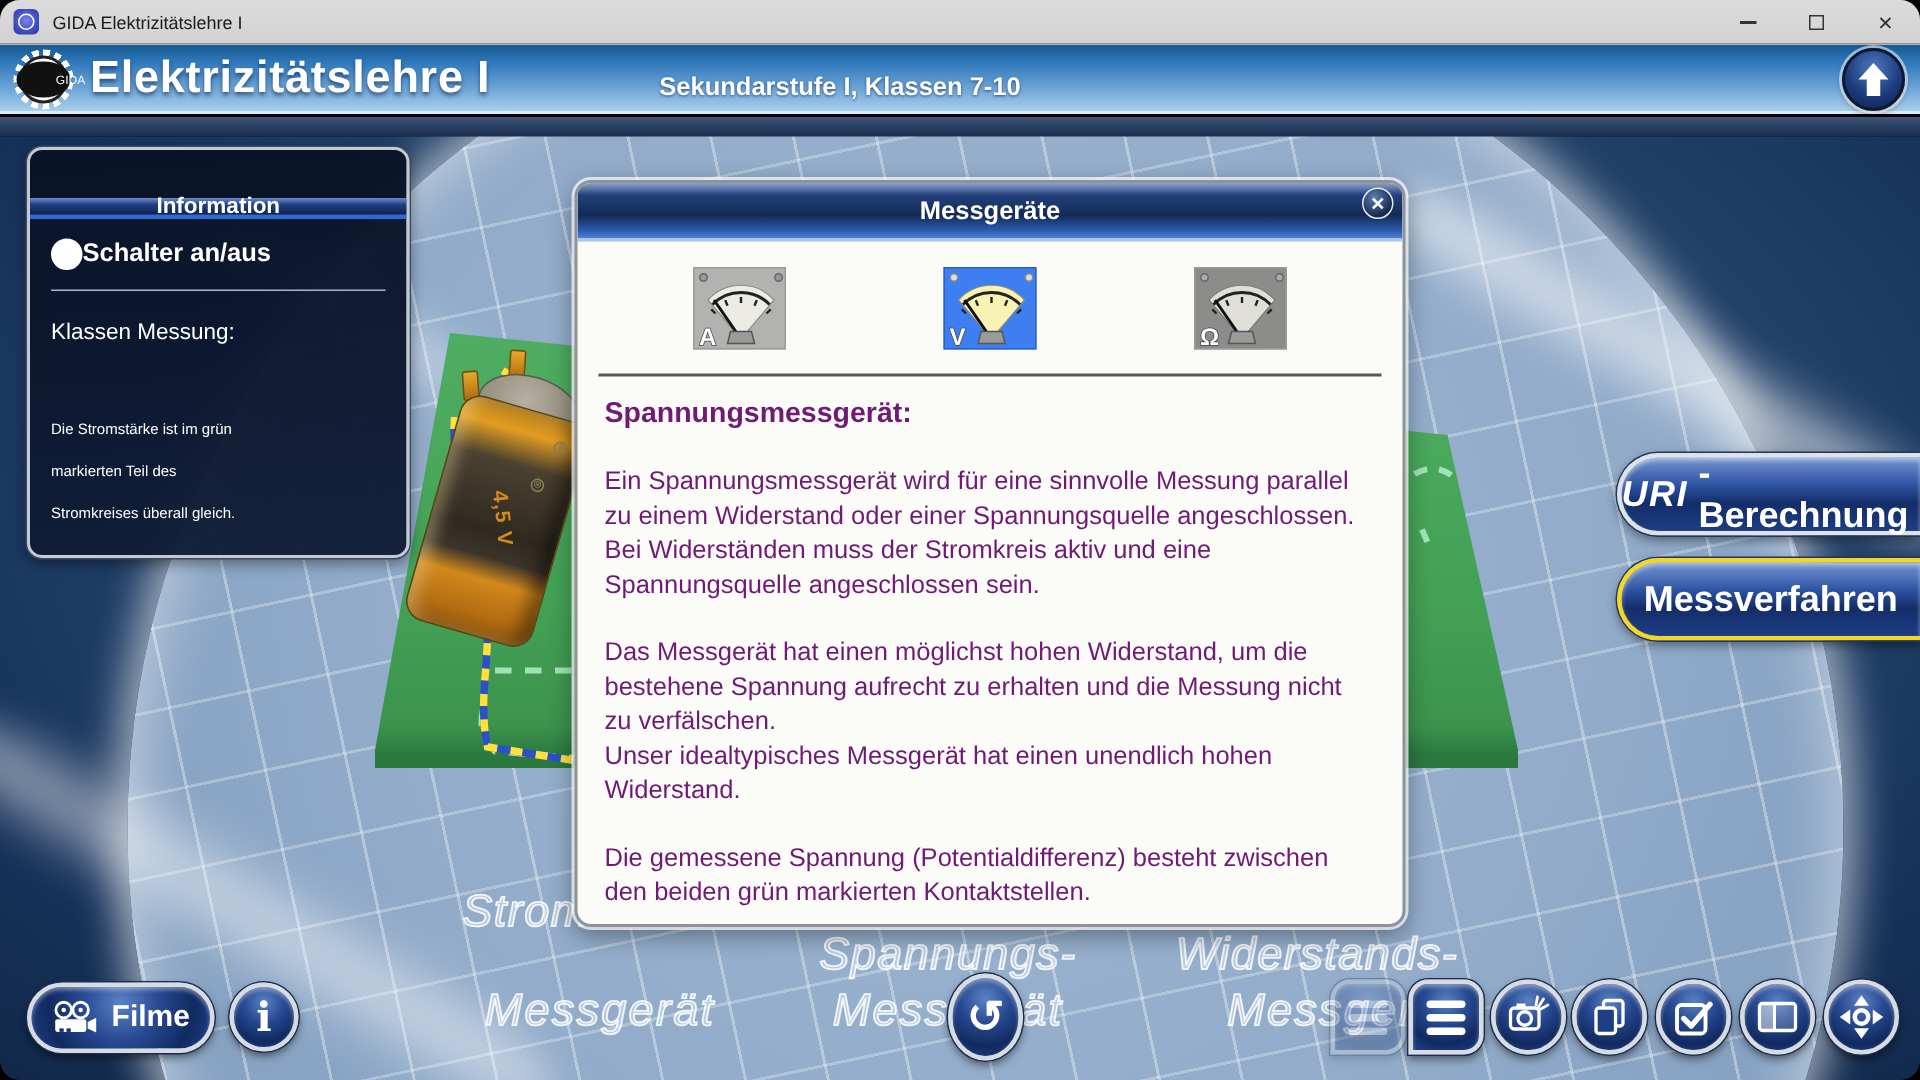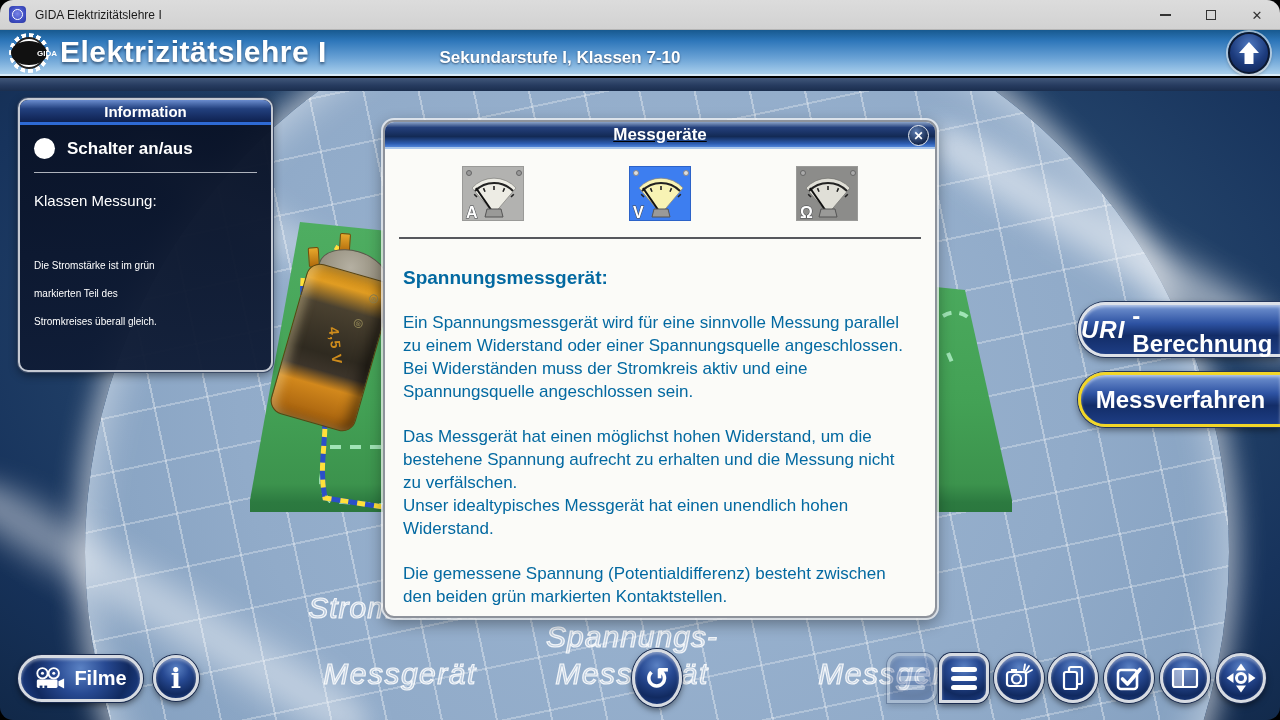--- a/index.html
+++ b/index.html
@@ -25,21 +25,21 @@
   
   .header { position:absolute; left:0; top:30px; width:1280px; height:46px;
     background:linear-gradient(180deg,#17598f 0%,#2e77ba 25%,#6ba3d6 65%,#a9cfec 100%);
     border-bottom:2px solid #d8ecfa; }
   .gida-logo { position:absolute; left:9px; top:3px; width:40px; height:40px; border-radius:50%;
     background:repeating-conic-gradient(#ffffff 0 14deg, rgba(255,255,255,0) 14deg 24deg);
     display:flex; align-items:center; justify-content:center; }
   .gida-logo-inner { width:32px; height:32px; border-radius:50%; background:#fff; border:2px solid #222;
     display:flex; align-items:center; justify-content:center; }
   .gida-logo-core { width:20px; height:24px; border-radius:50%; background:#111; color:#fff;
-    font-size:8px; font-weight:bold; display:flex; align-items:center; justify-content:center; letter-spacing:0;padding-left:36px; }
+    font-size:8px; font-weight:normal; display:flex; align-items:center; justify-content:center; letter-spacing:0;padding-left:36px; }
   .header-title { position:absolute; left:60px; top:5px; font-size:30px; font-weight:bold; color:#fff;
     text-shadow:0 2px 3px rgba(0,20,50,.55); letter-spacing:.5px; }
   .header-subtitle { position:absolute; left:400px; top:18px; width:320px; text-align:center;
     font-size:17px; font-weight:bold; color:#fff; text-shadow:0 1px 2px rgba(0,20,50,.6); }
   .up-btn { position:absolute; right:10px; top:2px; width:42px; height:42px; border-radius:50%;
     background:radial-gradient(circle at 50% 30%, #4f79c0 0%, #1d3c7e 55%, #0d1f4a 100%);
     border:2px solid #0c1830; box-shadow:0 0 0 2px rgba(255,255,255,.55), 0 2px 4px rgba(0,0,0,.4);
     display:flex; align-items:center; justify-content:center; }
   .header-strip { position:absolute; left:0; top:78px; width:1280px; height:13px;
     background:linear-gradient(180deg,#41577a 0%,#273c60 55%,#1b2e4e 100%); }
@@ -85,53 +85,53 @@
   .s1 { left:66px; top:14px; } .s2 { left:58px; top:42px; }
 
   
   .bg-label { position:absolute; width:280px; text-align:center; font-style:italic; font-size:30px;
     color:rgba(255,255,255,.38); -webkit-text-stroke:1.2px rgba(255,255,255,.85); letter-spacing:1px; }
 
   
   .info-panel { position:absolute; left:18px; top:7px; width:255px; height:274px; border-radius:10px;
     background:linear-gradient(180deg, rgba(9,18,38,.97) 0%, rgba(15,28,54,.96) 100%);
     border:2px solid #c4c9d2; box-shadow:0 0 0 1px #3a4a66, 0 3px 10px rgba(0,0,0,.45); overflow:hidden; }
-  .info-header { height:25px; background:linear-gradient(180deg,#6a8cce 0%,#22407e 40%,#0e2150 100%);
+  .info-header { height:14px; background:linear-gradient(180deg,#6a8cce 0%,#22407e 40%,#0e2150 100%);
     border-bottom:3px solid #2e6ad4; display:flex; align-items:center; justify-content:center;
-    color:#fff; font-size:15px; font-weight:bold; }
+    color:#fff; font-size:15px; font-weight:bold;margin-top:32px; }
   .info-body { padding:13px 14px 0 14px; color:#fff; }
-  .info-item { display:flex; align-items:center; gap:12px; }
+  .info-item { display:flex; align-items:flex-start; }
   .info-bullet { width:21px; height:21px; border-radius:50%; background:#fff; flex:0 0 auto; }
   .info-item-label { font-size:17px; font-weight:bold; }
   .info-divider { border:none; border-top:1.5px solid #aeb3bc; margin:13px 0 16px 0; }
   .info-line { font-size:15px; line-height:23px; }
   .info-para { font-size:10px; line-height:28px; margin-top:40px; white-space:pre-line; }
 
   
   .modal { position:absolute; left:383px; top:29px; width:554px; height:498px; border-radius:11px;
     background:#fbfbf8; border:2px solid #8d929b; box-shadow:0 0 0 2px rgba(255,255,255,.7), 0 5px 16px rgba(0,0,0,.4);
     overflow:hidden; }
-  .modal-titlebar { position:relative; height:27px;
+  .modal-titlebar { position:relative; height:39px;
     background:linear-gradient(180deg,#8ba3c8 0%,#24407c 22%,#132a55 58%,#2c5cb0 86%,#4f84da 100%);
-    border-bottom:2px solid #a9c7ec; display:flex; align-items:center; justify-content:center;text-decoration:underline; }
+    border-bottom:2px solid #a9c7ec; display:flex; align-items:center; justify-content:center; }
   .modal-title { color:#fff; font-size:17px; font-weight:bold; }
   .modal-close { position:absolute; right:6px; top:3px; width:21px; height:21px; border-radius:50%;
     background:radial-gradient(circle at 38% 30%, #5d7db2 0%, #16294e 70%);
     border:1.6px solid #e9edf3; color:#fff; font-size:12px; font-weight:bold;
     display:flex; align-items:center; justify-content:center; line-height:1; }
   .meter-row { display:flex; justify-content:center; gap:105px; align-items:center; height:88px; }
   .meter { width:62px; height:55px; background:#b2b2b0; position:relative; border:1px solid #9a9a98; }
   .meter.dark { background:#8c8c8a; }
   .meter.selected { background:var(--meter-selected-bg); border-color:#2c62c8; }
   .meter svg { display:block; }
   .meter .fan { fill:#edece4; }
   .meter.dark .fan { fill:#e0dfd7; }
   .meter.selected .fan { fill:var(--meter-selected-fan); }
   .modal-divider { border:none; border-top:2px solid #56585d; margin:0 14px; }
-  .modal-text { padding:28px 18px 0 18px; color:#0369a1; }
+  .modal-text { padding:14px 18px 0 18px; color:#701a75; }
   .modal-heading { font-size:19px; font-weight:bold; margin-bottom:22px; }
   .modal-block { font-size:17px; line-height:23px; margin-bottom:22px; white-space:pre-line; }
 
   
   .pill-btn { position:absolute; left:1078px; width:202px; height:55px; border-radius:28px 0 0 28px;
     background:linear-gradient(180deg,#7495d2 0%,#2d52a2 38%,#132d68 62%,#1d3d84 100%);
     border:3px solid #dde1e8; border-right:none;
     box-shadow:0 0 0 1px #23365c, 0 3px 7px rgba(0,0,0,.45), inset 0 2px 3px rgba(255,255,255,.45);
     display:flex; align-items:center; justify-content:center;
     color:#fff; font-size:24px; font-weight:bold; }
@@ -219,20 +219,21 @@
         <span class="battery-label">4,5 V</span>
         <span class="battery-screw s1">⊗</span>
         <span class="battery-screw s2">⊗</span>
       </div>
     </div>
 
     <div class="bg-label" style="left:260px; top:500px;">Stromstärke-</div>
     <div class="bg-label lbl-row2" style="left:260px; top:566px;">Messgerät</div>
     <div class="bg-label" style="left:492px; top:529px;">Spannungs-</div>
     <div class="bg-label lbl-row2" style="left:492px; top:566px;">Messgerät</div>
+    <div class="bg-label" style="left:738px; top:529px;">Widerstands-</div>
     <div class="bg-label lbl-row2" style="left:755px; top:566px;">Messgerät</div>
 
     <div class="info-panel">
       <div class="info-header">Information</div>
       <div class="info-body">
         <div class="info-item">
           <span class="info-bullet"></span>
           <span class="info-item-label">Schalter an/aus</span>
         </div>
         <hr class="info-divider">

